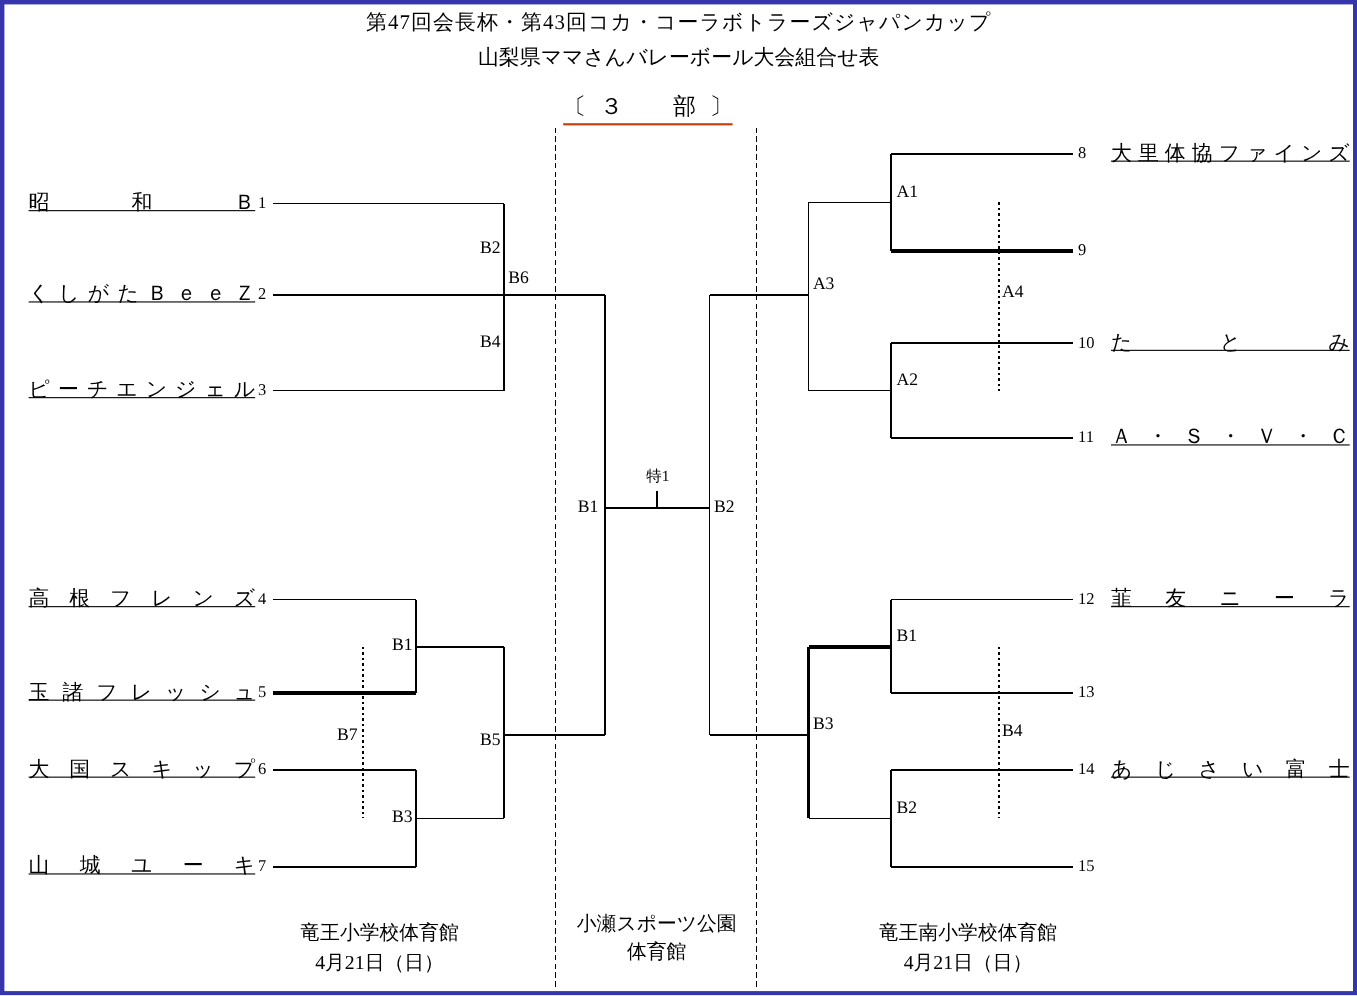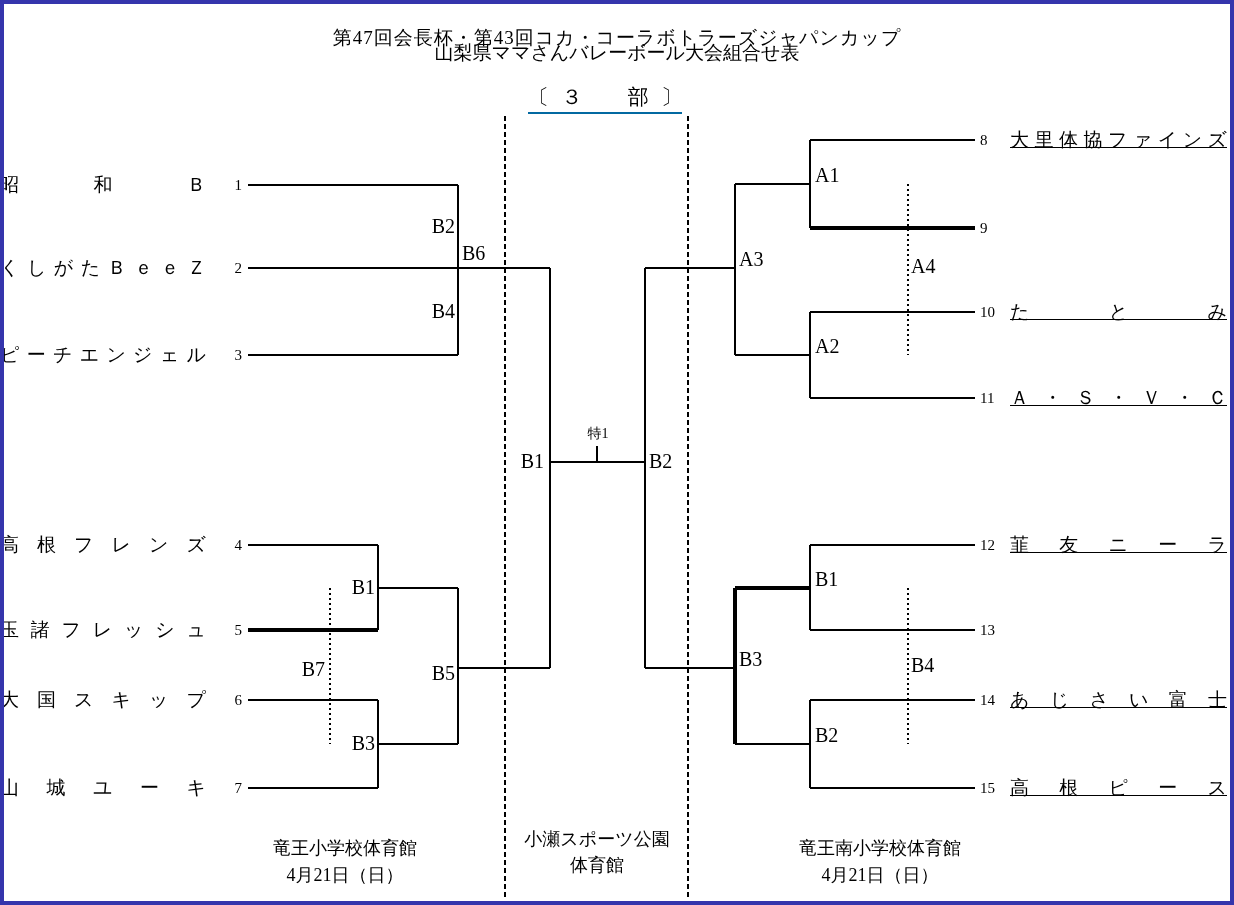--- a/index.html
+++ b/index.html
@@ -1,31 +1,31 @@
 <!DOCTYPE html>
 <html><head>
 <meta charset="utf-8">
 <style>
   html,body{margin:0;padding:0;background:#fff;}
   .page{position:relative;width:1234px;height:905px;background:#ffffff;overflow:hidden;
         font-family:"Liberation Serif","DejaVu Serif",serif;color:#000;}
   .frame{position:absolute;inset:0;border:4px solid #3535ac;pointer-events:none;z-index:5;}
   svg.lines{position:absolute;left:0;top:0;z-index:1;}
   .txt{position:absolute;z-index:2;}
-  .t1{top:8px;left:0;width:100%;text-align:center;font-size:19px;letter-spacing:1px;height:26px;line-height:26px;margin-top:17px;}
+  .t1{top:8px;left:0;width:100%;text-align:center;font-size:19px;letter-spacing:1px;height:26px;line-height:26px;}
   .t2{top:40px;left:0;width:100%;text-align:center;font-size:19px;height:26px;line-height:26px;}
-  .division{top:84px;left:528px;width:154px;font-size:21px;line-height:26px;height:26px;
-            border-bottom:2px solid #0369a1;padding-bottom:2px;text-align:justify;text-align-last:justify;}
+  .division{top:84px;left:512px;width:154px;font-size:21px;line-height:26px;height:26px;
+            border-bottom:2px solid #c2410c;padding-bottom:2px;text-align:justify;text-align-last:justify;}
   .tn{height:26px;line-height:26px;font-size:19px;text-align:justify;text-align-last:justify;}
-  .tnl{left:0;width:206px;}
+  .tnl{left:26px;width:206px;text-decoration:underline;}
   .tnr{left:1010px;width:217px;text-decoration:underline;}
   .ts{font-size:15px;height:20px;line-height:20px;}
   .tsl{left:200px;width:42px;text-align:right;}
   .tsr{left:980px;width:34px;text-align:left;}
-  .ml{font-size:20px;height:18px;line-height:18px;width:44px;}
+  .ml{font-size:16px;height:18px;line-height:18px;width:44px;}
   .ml-r{text-align:right;}
   .ml-c{text-align:center;}
   .venue{text-align:center;font-size:18px;height:26px;line-height:26px;}
   .v-lr{width:280px;}
   .v-c{left:505px;width:184px;}
 </style>
 </head>
 <body>
 
 <div class="page">
@@ -91,21 +91,20 @@
   <div class="txt ts tsr" style="top:535px">12</div>
   <div class="txt ts tsr" style="top:620px">13</div>
   <div class="txt ts tsr" style="top:690px">14</div>
   <div class="txt ts tsr" style="top:778px">15</div>
 
   <div class="txt tn tnr" style="top:127px">大里体協ファインズ</div>
   <div class="txt tn tnr" style="top:299px">たとみ</div>
   <div class="txt tn tnr" style="top:385px">Ａ・Ｓ・Ｖ・Ｃ</div>
   <div class="txt tn tnr" style="top:532px">韮友ニーラ</div>
   <div class="txt tn tnr" style="top:687px">あじさい富士</div>
-  <div class="txt tn tnr" style="top:775px">高根ピース</div>
 
   <div class="txt ml ml-r" style="left:411px;top:217px">B2</div>
   <div class="txt ml" style="left:462px;top:244px">B6</div>
   <div class="txt ml ml-r" style="left:411px;top:302px">B4</div>
 
   <div class="txt ml ml-r" style="left:331px;top:578px">B1</div>
   <div class="txt ml ml-r" style="left:281px;top:660px">B7</div>
   <div class="txt ml ml-r" style="left:411px;top:664px">B5</div>
   <div class="txt ml ml-r" style="left:331px;top:734px">B3</div>
 

